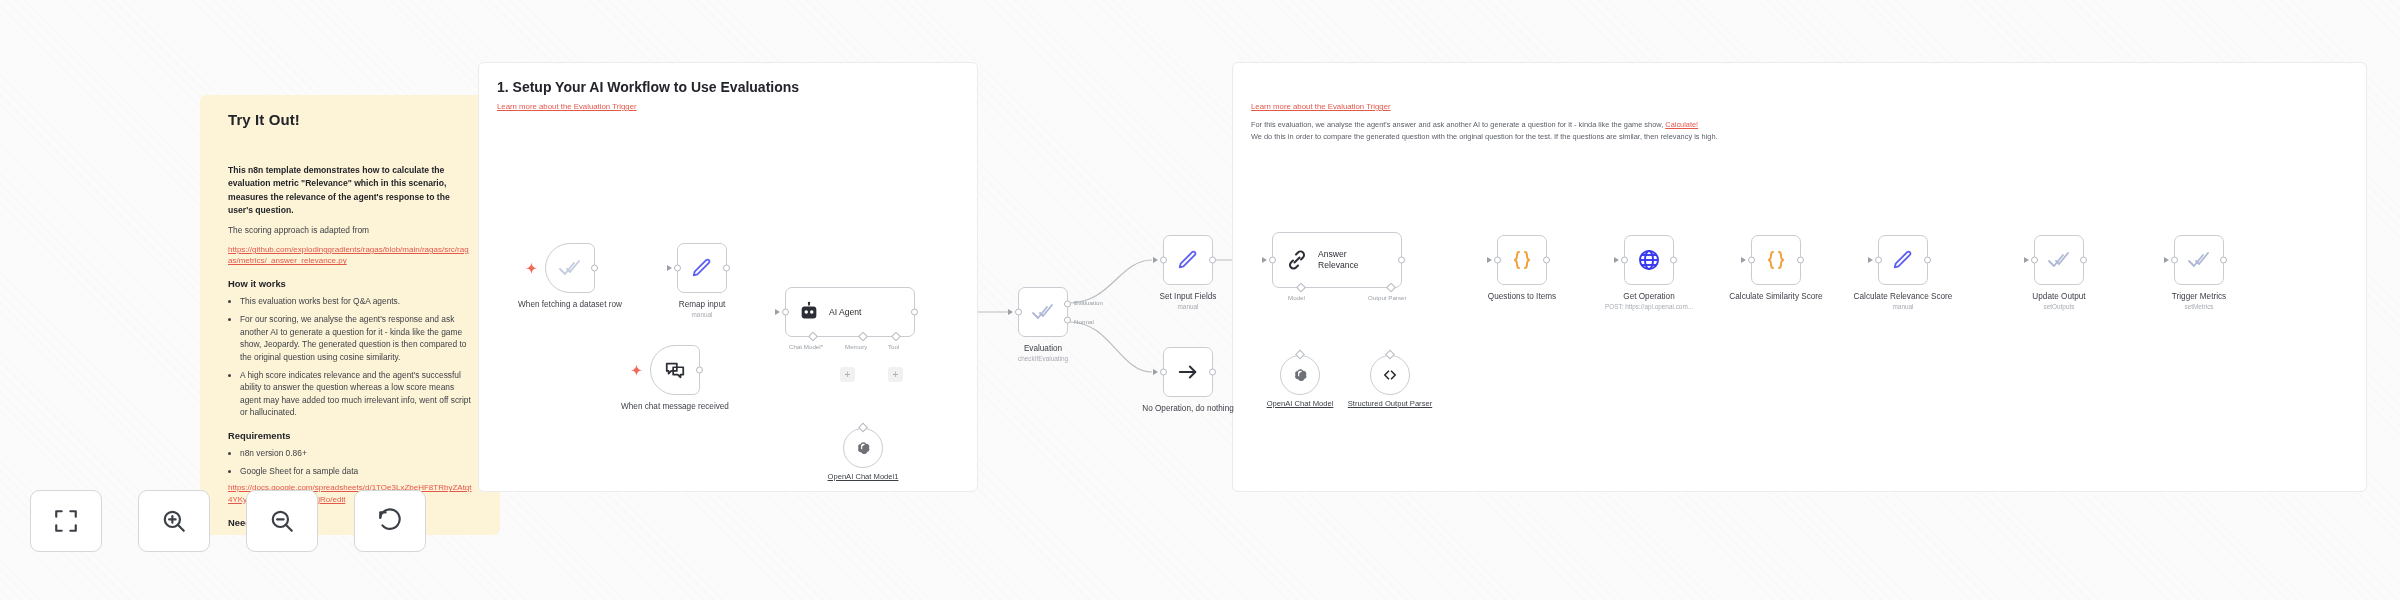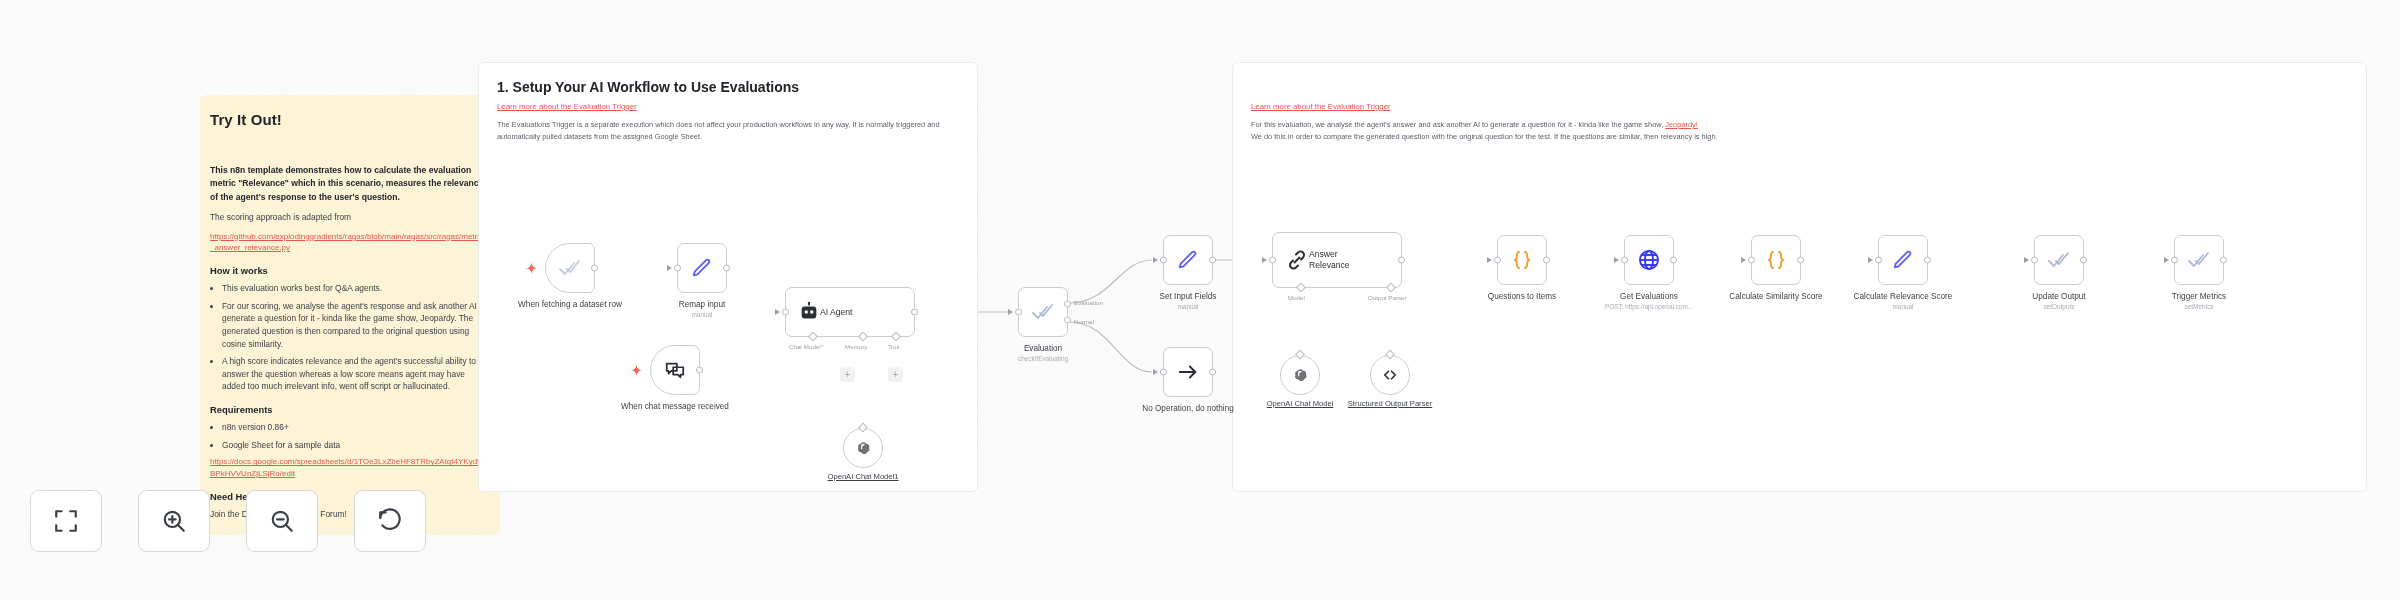--- a/index.html
+++ b/index.html
@@ -17,21 +17,21 @@
       repeating-linear-gradient(45deg, rgba(0,0,0,0.012) 0 1px, transparent 1px 7px);
   }
 
   
   .sticky {
     position: absolute;
     left: 200px; top: 95px;
     width: 300px; height: 440px;
     background: #fdf3d7;
     border-radius: 6px;
-    padding: 16px 10px;
+    padding: 16px 28px;
     overflow: hidden;
   }
   .sticky h2 {
     font-size: 15px; font-weight: bold; color: #22242a;
     margin-bottom: 11px; letter-spacing: .1px;
   }
   .sticky p, .sticky li {
     font-size: 8.4px; line-height: 1.5; color: #3b3f46;
     margin-bottom: 7px;
   }
@@ -77,21 +77,21 @@
     background: #fff; border: 1.3px solid #c9ccd1;
     border-radius: 7px; display: flex; align-items: center; justify-content: center;
     position: relative;
   }
   .nbox.sq { width: 50px; height: 50px; }
   .nbox.trigger {
     width: 50px; height: 50px;
     border-radius: 26px 7px 7px 26px;
   }
   .nbox.wide {
-    width: 130px; height: 50px; justify-content: flex-start; padding-left: 12px; 
+    width: 130px; height: 50px; justify-content: flex-start; padding-left: 12px; gap: 9px;
   }
   .nbox.wide.tall { height: 56px; }
   .nlabel {
     position: absolute; top: 56px; left: 50%; transform: translateX(-50%);
     text-align: center; white-space: nowrap;
     font-size: 8.2px; color: #3b3f46; line-height: 1.35;
   }
   .nlabel.two { white-space: normal; width: 110px; }
   .nsub {
     display: block; font-size: 6.4px; color: #a7abb2; margin-top: 1px; font-weight: normal;
@@ -207,28 +207,27 @@
     </ul>
     <a class="lnk">https://docs.google.com/spreadsheets/d/1TOe3LxZbeHF8TRbyZAtqt4YKyd5qBPkHVVUnZjLSjRo/edit</a>
     <h3>Need Help?</h3>
     <p>Join the Discord or ask in the Forum!</p>
     
   </div>
 
   <div class="section" id="section-1">
     <div class="sec-title">1. Setup Your AI Workflow to Use Evaluations</div>
     <div class="sec-link">Learn more about the Evaluation Trigger</div>
-    <div class="sec-body" style="width:460px">The Evaluations Trigger is a separate execution which does not affect your production workflows in any way. It is normally triggered and automatically pulled datasets from the assigned Google Sheet.</div>
   </div>
 
   <div class="section" id="section-2">
     <div class="sec-link">Learn more about the Evaluation Trigger</div>
     <div class="sec-body" style="width:1090px">
       <span>For this evaluation, we analyse the agent's answer and ask another AI to generate a question for it - kinda like the game show,</span>
-      <a class="lnk">Jeopardy!</a><br>
+      <a class="lnk">Calculate!</a><br>
       <span>We do this in order to compare the generated question with the original question for the test. If the questions are similar, then relevancy is high.</span>
     </div>
   </div>
 
   <div class="node" style="left:545px; top:243px;">
     <div class="nbox trigger">
       <span class="plusmark">✦</span>
       <svg class="ic" width="24" height="24" viewBox="0 0 24 24" fill="none" stroke="#c3cbe0" stroke-width="1.8" stroke-linecap="round" stroke-linejoin="round">
         <polyline points="2,13 7,18 16,7"></polyline>
           <polyline points="9,13 12,16 21,5"></polyline>
@@ -406,21 +405,21 @@
         <circle cx="12" cy="12" r="9"></circle>
           <ellipse cx="12" cy="12" rx="4" ry="9"></ellipse>
         <line x1="3" y1="12" x2="21" y2="12"></line>
           <line x1="4.5" y1="7" x2="19.5" y2="7"></line>
           <line x1="4.5" y1="17" x2="19.5" y2="17"></line>
       </svg>
       <span class="port in"></span>
       <span class="port out"></span>
     </div>
     <div class="nlabel">
-      <span>Get Evaluations</span>
+      <span>Get Operation</span>
       <span class="nsub">POST: https://api.openai.com...</span>
     </div>
   </div>
 
   <div class="node" style="left:1751px; top:235px;">
     <div class="nbox sq">
       <span class="arrowin"></span>
       <svg class="ic" width="24" height="24" viewBox="0 0 24 24" fill="none" stroke="#f2a03c" stroke-width="2" stroke-linecap="round" stroke-linejoin="round">
         <path d="M9 4c-2 0-2 3-2 4s0 3-2 4c2 1 2 3 2 4s0 4 2 4"></path>
         <path d="M15 4c2 0 2 3 2 4s0 3 2 4c-2 1-2 3-2 4s0 4-2 4"></path>

